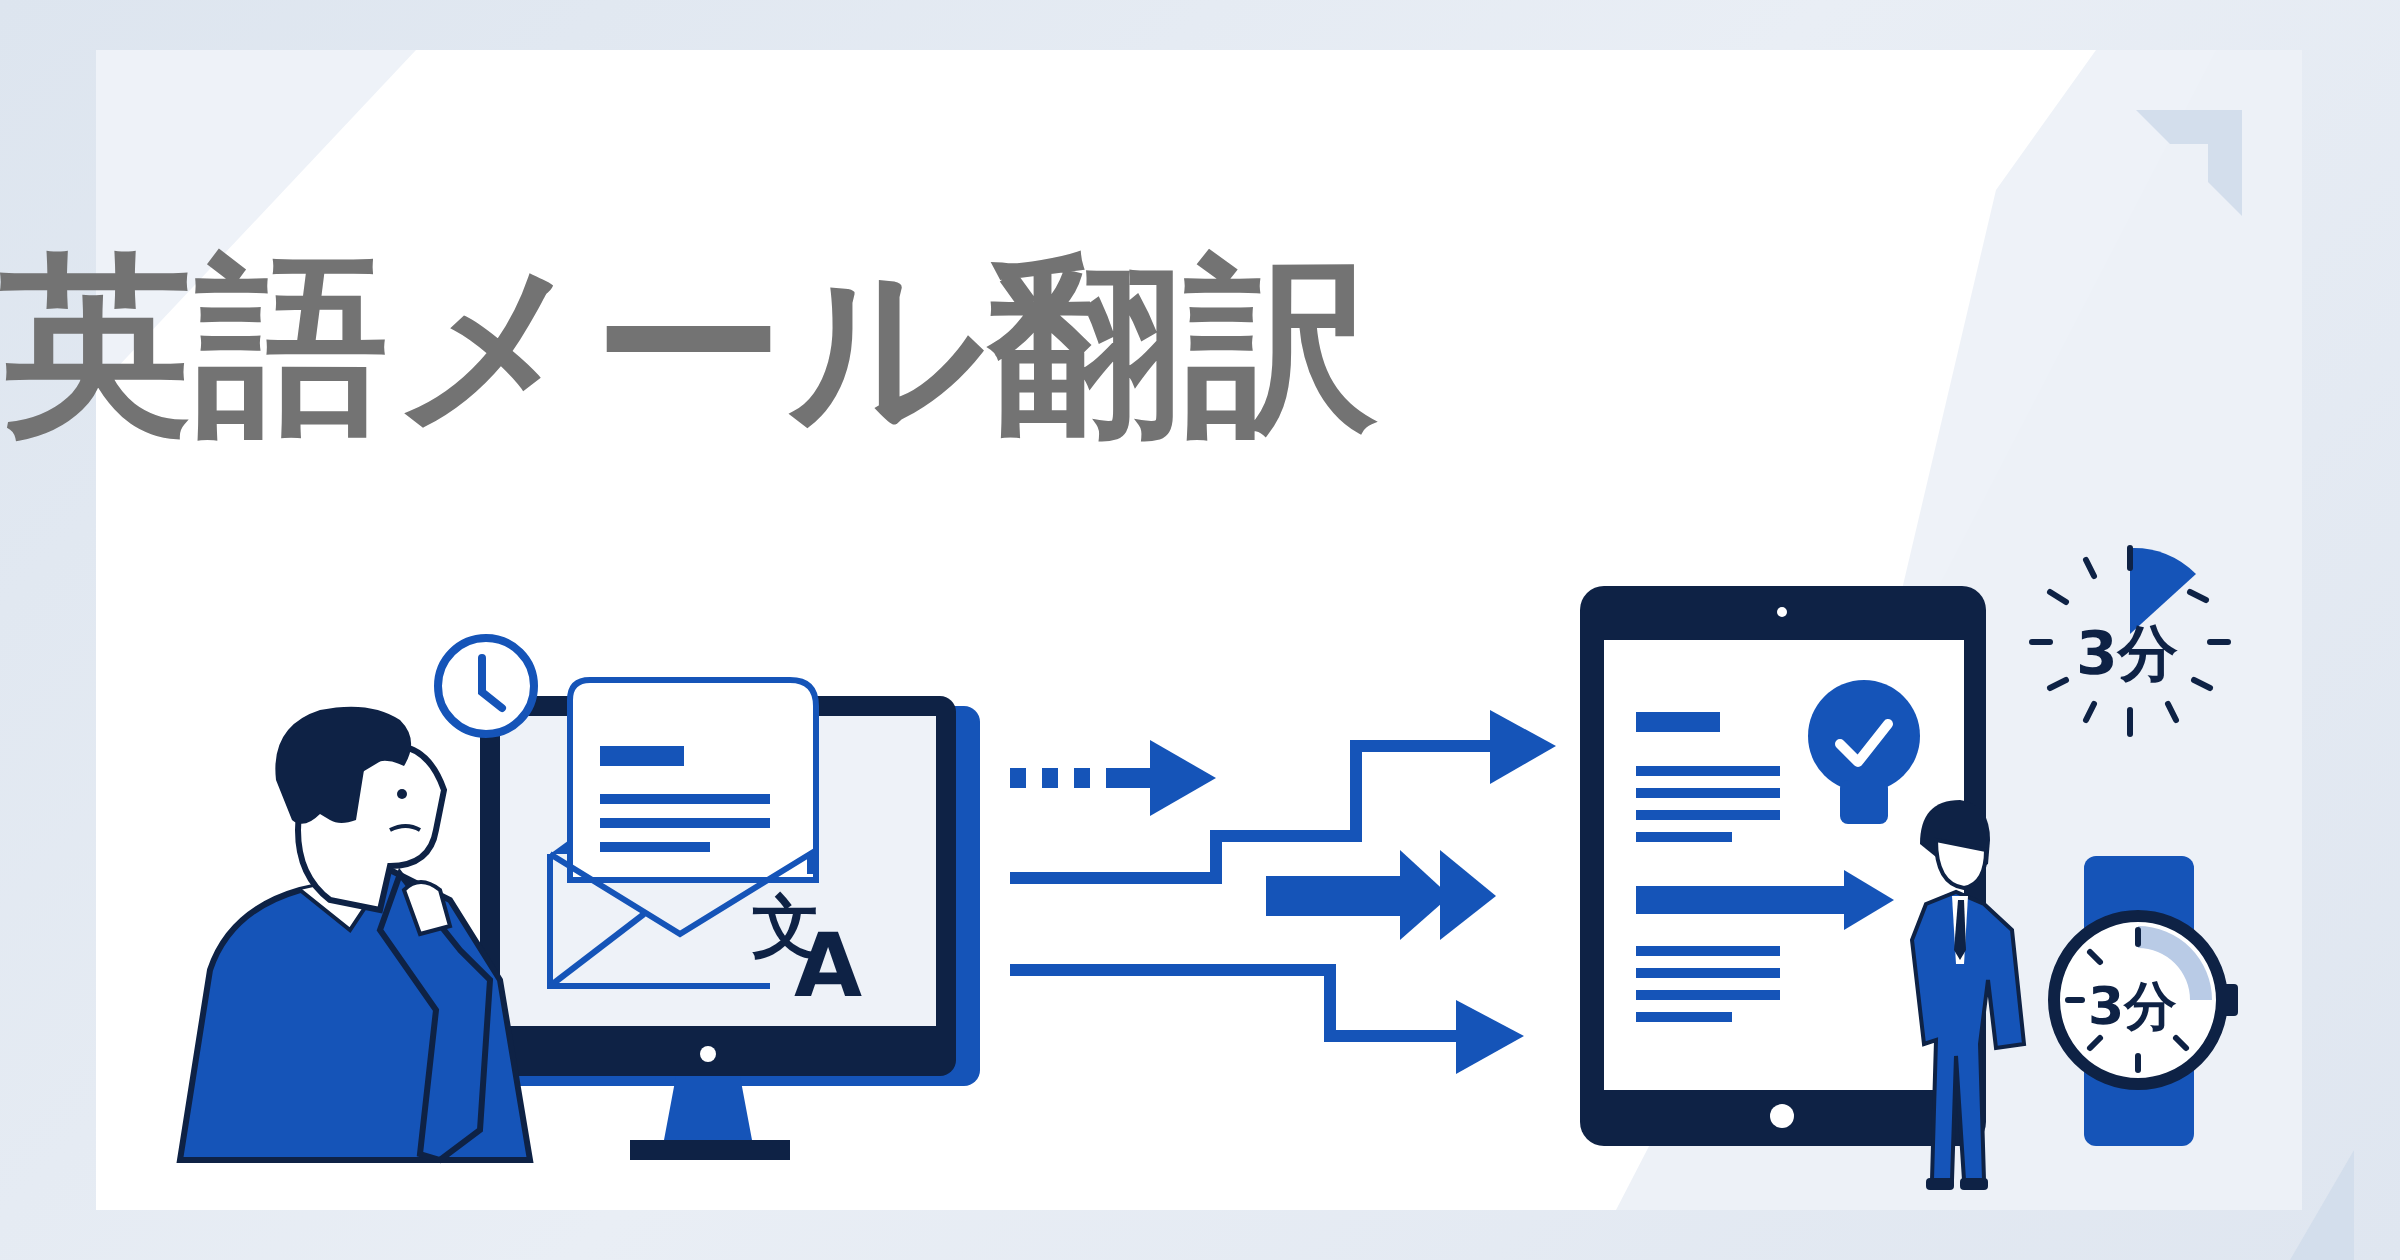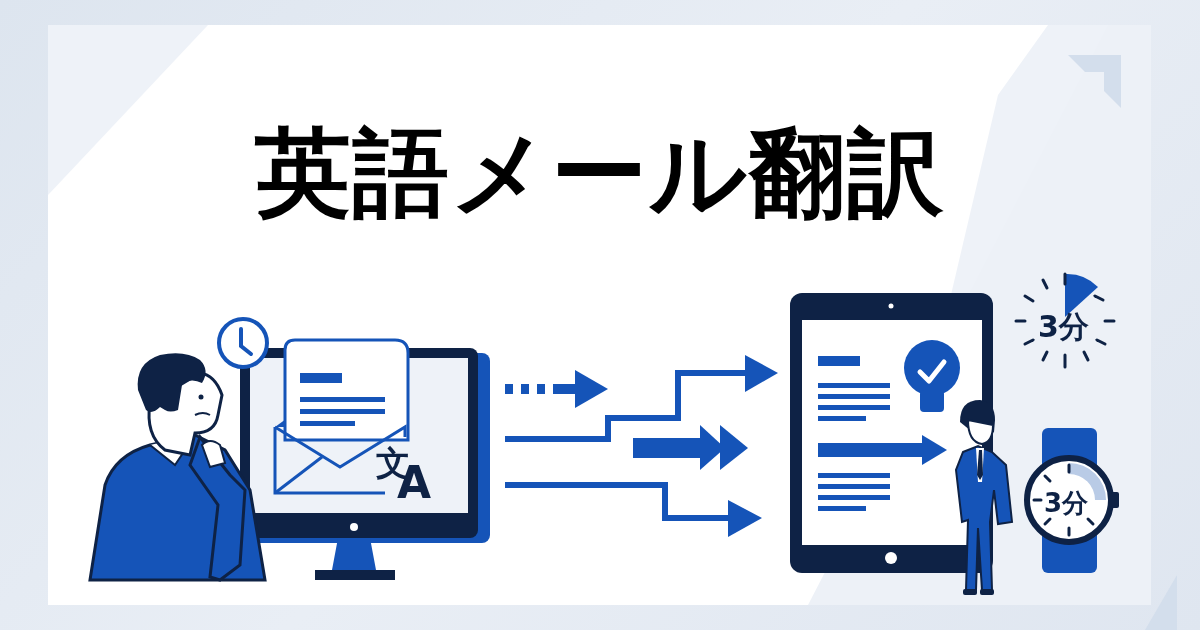--- a/index.html
+++ b/index.html
@@ -1,21 +1,21 @@
 <!DOCTYPE html>
 <html><head>
 <meta charset="utf-8">
 <style>
   html,body{margin:0;padding:0;}
   body{width:1200px;height:630px;overflow:hidden;background:#dfe6f0;position:relative;font-family:"DejaVu Sans","Liberation Sans",sans-serif;}
   .bg-outer{position:absolute;inset:0;background:linear-gradient(135deg,#dde5ef 0%,#e9eef5 50%,#dfe6f0 100%);}
   .card{position:absolute;left:48px;top:25px;width:1103px;height:580px;background:#ffffff;overflow:hidden;}
   .card-tint{position:absolute;inset:0;}
   .corner-mark{position:absolute;}
-  .title{position:absolute;left:0;right:0;top:118px;text-align:center;font-weight:bold;font-size:96px;letter-spacing:2px;color:#000000;line-height:110px;}
+  .title{position:absolute;left:0;right:0;top:118px;text-align:left;font-weight:bold;font-size:96px;letter-spacing:2px;color:#737373;line-height:110px;}
   svg{position:absolute;overflow:visible;}
 </style>
 </head>
 <body>
 
 <div class="bg-outer"></div>
 
 <div class="card">
   <svg class="card-tint" width="1103" height="580">
     <polygon points="0,0 160,0 0,170" fill="#eef2f8"></polygon>

